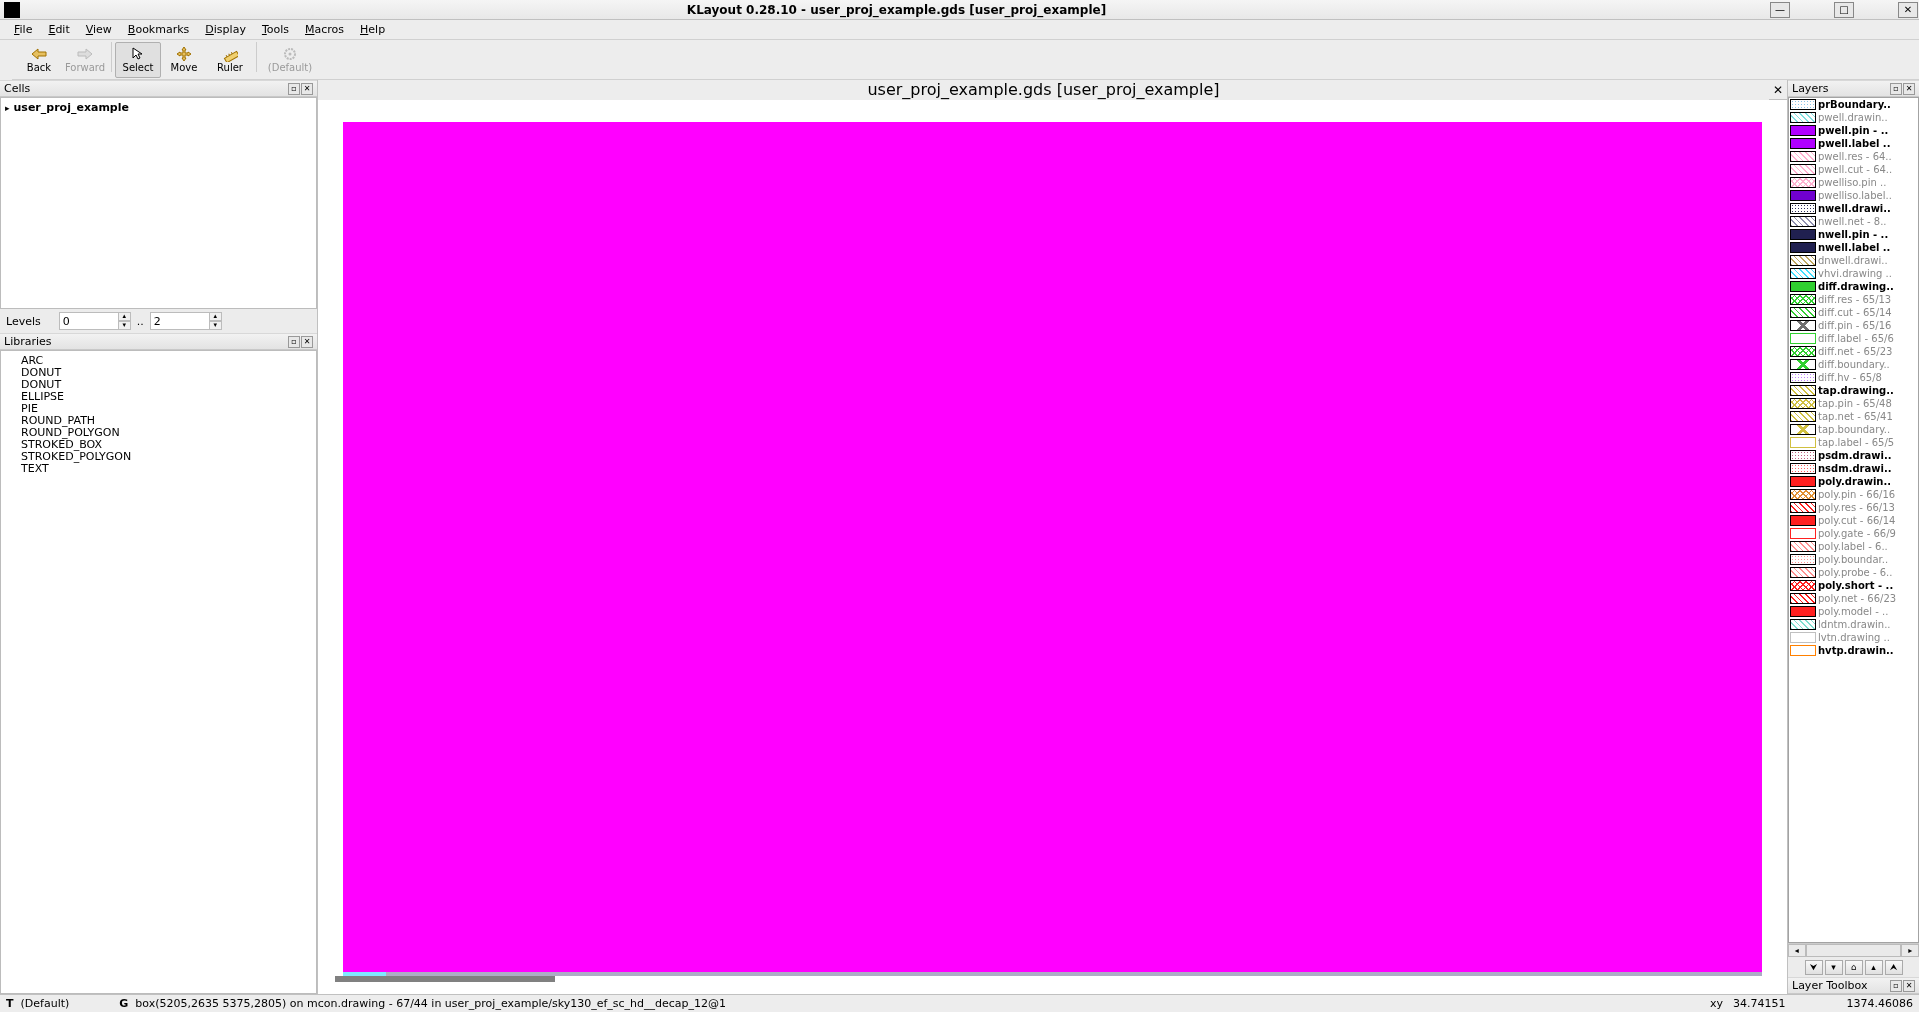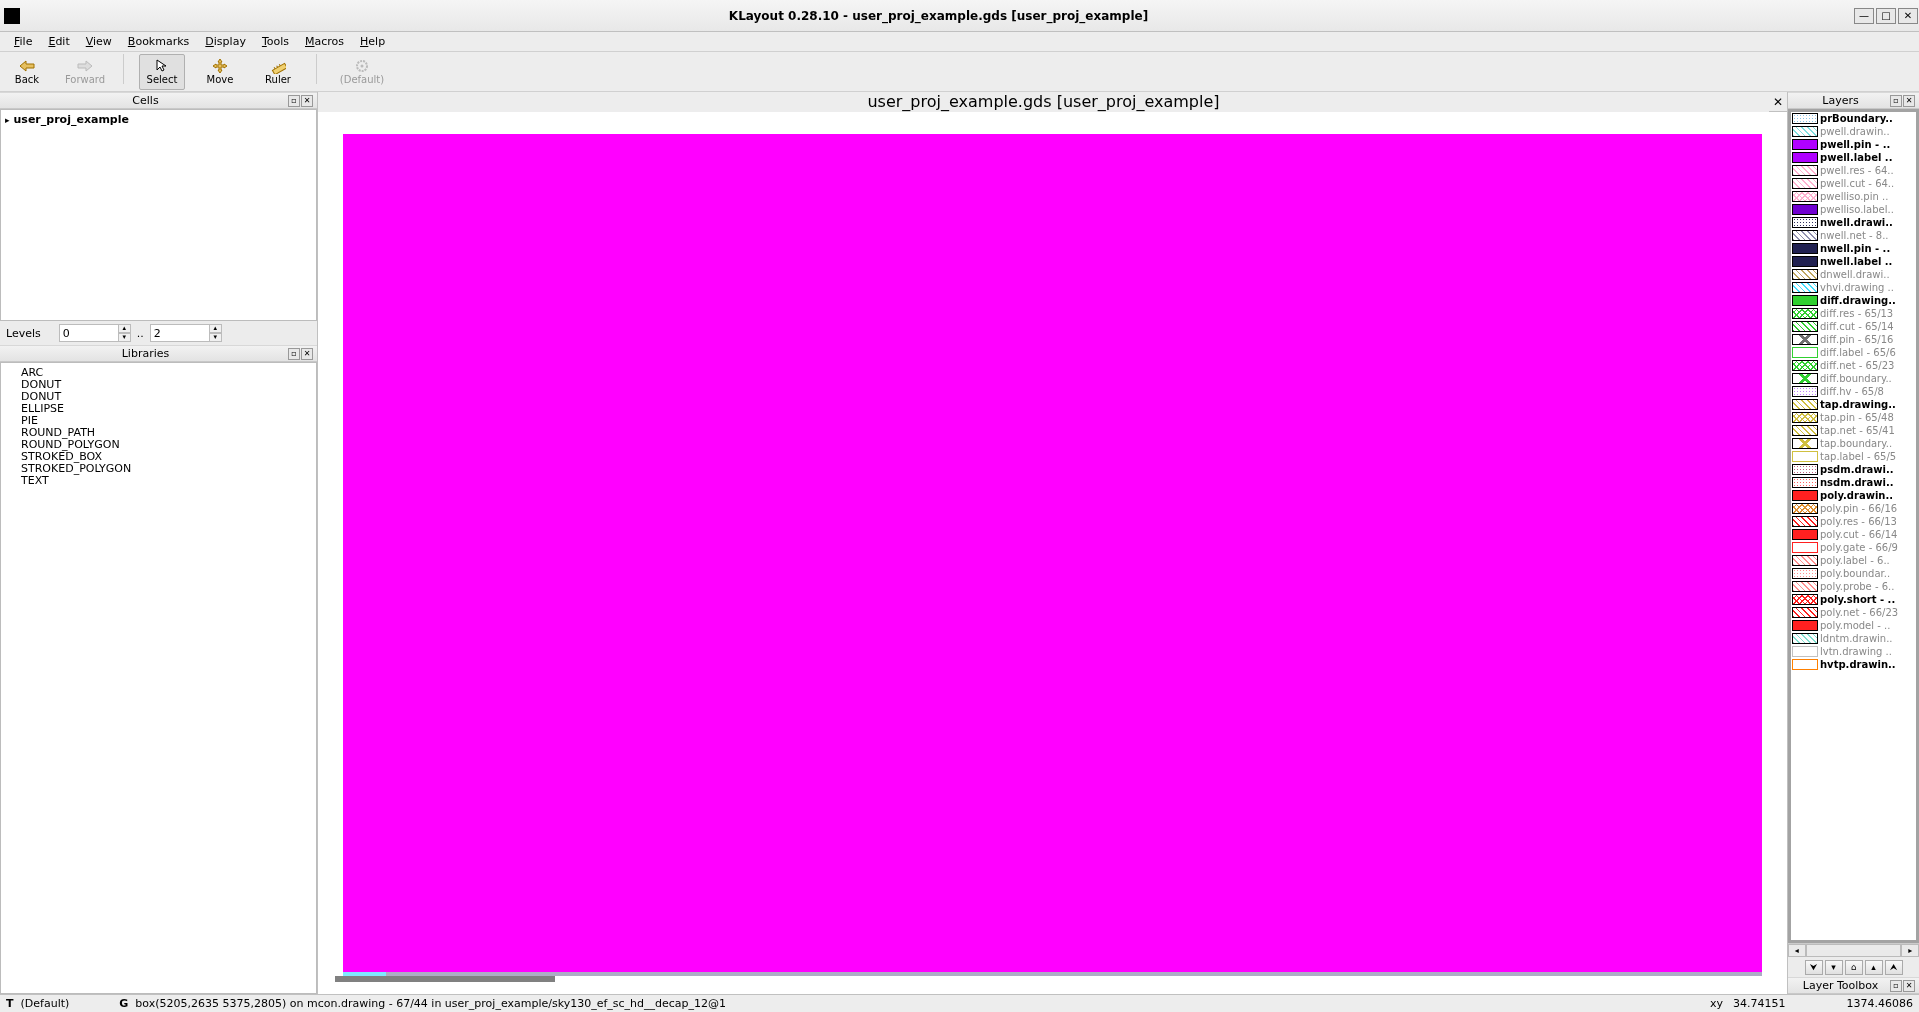--- a/index.html
+++ b/index.html
@@ -1,45 +1,45 @@
 <!DOCTYPE html>
 <html><head>
 <meta charset="utf-8">
 <style>
 * { box-sizing: border-box; margin: 0; padding: 0; font-family: "DejaVu Sans", "Liberation Sans", Arial, sans-serif; font-size: 11px; }
 html, body { width: 100%; height: 100%; overflow: hidden; background: #f0f0f0; }
 .window { display: flex; flex-direction: column; width: 100%; height: 100%; background: #ededed; }
 
 
-.titlebar { display: flex; align-items: center; height: 32px; background: linear-gradient(#f5f5f5,#e8e8e8); border-bottom: 1px solid #c0c0c0; }
+.titlebar { display: flex; align-items: center; height: 20px; background: linear-gradient(#f5f5f5,#e8e8e8); border-bottom: 1px solid #c0c0c0; gap: 42px; }
 .titlebar .app-icon { width: 16px; height: 16px; margin: 0 4px; background: #000; }
 .titlebar .title { flex: 1; text-align: center; font-weight: bold; font-size: 12px; }
 .titlebar .win-btn { width: 20px; height: 16px; margin: 0 1px; border: 1px solid #888; background: #e8e8e8; display:flex;align-items:center;justify-content:center;font-size:10px;line-height:1;}
 
 
 .menubar { display: flex; align-items: center; height: 20px; padding: 0 6px; gap: 0; background: #ededed; border-bottom: 1px solid #d0d0d0; }
 .menubar .menu-item { padding: 2px 8px; cursor: default; }
 .menubar .menu-item u { text-decoration: underline; }
 
 
-.toolbar { display: flex; height: 40px; padding: 2px 4px; background: #ededed; border-bottom: 1px solid #d0d0d0; gap: 12px; }
+.toolbar { display: flex; height: 40px; padding: 2px 4px; background: #ededed; border-bottom: 1px solid #d0d0d0; gap: 0; margin-left: 12px; }
 .tool-btn { display: flex; flex-direction: column; align-items: center; justify-content: center; width: 46px; height: 36px; border: 1px solid transparent; border-radius: 2px; }
 .tool-btn.active { background: #e0e0e0; border: 1px solid #b0b0b0; }
 .tool-btn.disabled { color: #9a9a9a; }
 .tool-btn .icon { width: 18px; height: 14px; display:flex;align-items:center;justify-content:center; }
 .tool-btn .lbl { font-size: 10px; margin-top: 1px; }
 .tool-sep { width: 1px; height: 30px; background: #ccc; margin: 0 3px; }
 
 
 .content { flex: 1; display: flex; overflow: hidden; }
 
 
 .left-col { width: 318px; display: flex; flex-direction: column; border-right: 1px solid #c0c0c0; background: #ececec; }
 .panel-head { display: flex; align-items: center; height: 17px; padding: 0 4px; background: linear-gradient(#f2f2f2,#e3e3e3); border-top:1px solid #d8d8d8; border-bottom: 1px solid #c8c8c8; font-size: 11px; }
-.panel-head .title { flex: 1; text-align: center; }
+.panel-head .title { flex: 1; }
 .panel-head .pbtn { width: 12px; height: 12px; margin-left: 1px; border: 1px solid #999; background: #e8e8e8; display:flex;align-items:center;justify-content:center;font-size:8px;line-height:1;}
 .cells-body { flex: 0 0 212px; background: #fff; border: 1px solid #bcbcbc; margin: 0; padding: 2px; overflow: auto; }
 .cells-body .cell-row { display:flex;align-items:center;gap:4px;padding:1px 2px; }
 .cells-body .caret { font-size:9px; }
 .cells-body .cell-name { font-weight: bold; }
 .levels-row { display:flex;align-items:center;gap:6px;padding:3px 4px 3px 6px; }
 .levels-row .spin { display:flex;align-items:center; }
 .levels-row input { width: 60px; height: 18px; padding: 0 3px; border:1px solid #bcbcbc; background:#fff; }
 .levels-row .spinbtns { display:flex;flex-direction:column;margin-left:-1px; }
 .levels-row .spinbtns div { width:13px;height:9px;border:1px solid #bcbcbc;background:#f0f0f0;font-size:7px;line-height:1;text-align:center; }
@@ -52,21 +52,21 @@
 .tab { flex: 1; text-align: center; padding: 2px 0; background: #ededed; font-size: 16px; }
 .tab-close { width: 18px; text-align:center; font-size:12px; cursor:default; }
 .canvas { flex: 1; position: relative; background: #fff; overflow:hidden; }
 .grid-dots { position:absolute; inset:0; background-image: radial-gradient(#bbb 0.5px, transparent 0.5px); background-size: 50px 50px; background-position: 5px 5px; }
 .magenta-box { position: absolute; left: 25px; top: 22px; right: 25px; bottom: 22px; background: #ff00ff; }
 .bottom-strip { position:absolute; left:25px; right:25px; height:4px; bottom:18px; background: linear-gradient(90deg,#00d0ff 0 3%, #5a5a8a 3% 100%); opacity:0.5; }
 .bottom-thick { position:absolute; left:17px; width:220px; height:6px; bottom:12px; background:#808080; }
 
 
 .right-col { width: 132px; display: flex; flex-direction: column; border-left: 1px solid #c0c0c0; background: #ececec; }
-.layers-body { flex: 1; background: #fff; border: 3px solid #a3a3a3; overflow-y: scroll; overflow-x: hidden; }
+.layers-body { flex: 1; background: #fff; border: 1px solid #a3a3a3; overflow-y: scroll; overflow-x: hidden; }
 .layer-row { display: flex; align-items: center; height: 13px; padding: 0 1px; }
 .layer-row .swatch { width: 26px; height: 11px; border: 1px solid #000; flex-shrink:0; margin-right: 2px; }
 .layer-row .lname { flex: 1; overflow: hidden; white-space: nowrap; font-size: 10px; }
 .layer-row.dim .lname { color: #888; }
 .layer-row.bold .lname { font-weight: bold; color:#000; }
 .scroll-row { height: 14px; display:flex; border-top:1px solid #ccc; }
 .scroll-row .sbtn { flex:1; border:1px solid #bbb; background:#eaeaea; font-size:8px; text-align:center; line-height:12px; }
 .nav-row { height: 20px; display:flex; align-items:center; justify-content:center; gap:2px; padding:2px; }
 .nav-row .nbtn { width:18px;height:15px;border:1px solid #aaa;background:linear-gradient(#f8f8f8,#e0e0e0);font-size:9px;display:flex;align-items:center;justify-content:center; }
 .toolbox-body { padding:0; }

